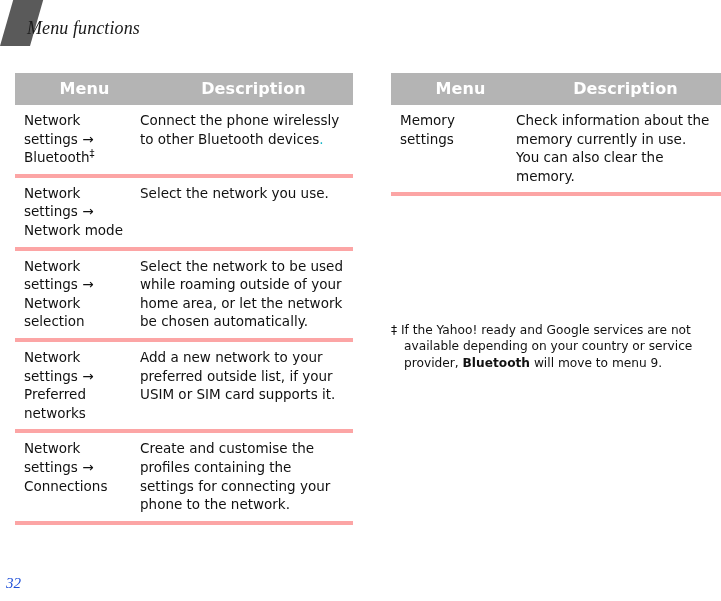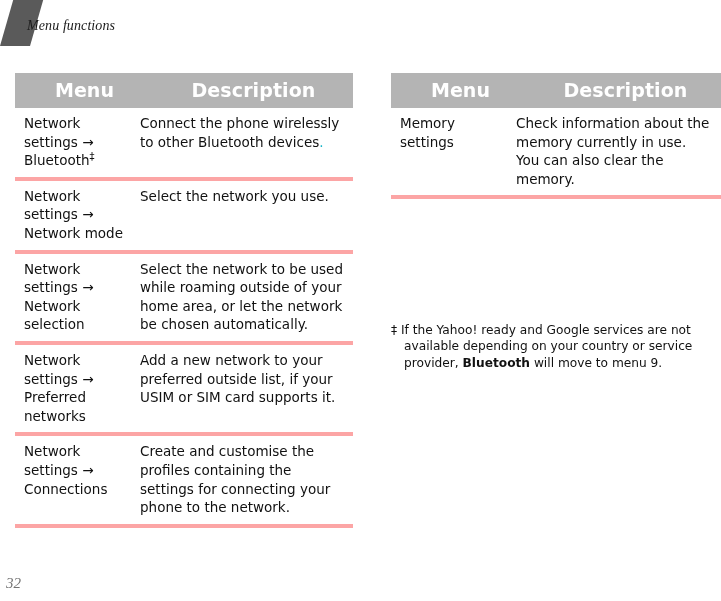--- a/index.html
+++ b/index.html
@@ -25,41 +25,41 @@
     background: #5a5a5a;
     transform: skewX(-16deg);
     transform-origin: bottom left;
   }
   .page-title {
     position: absolute;
     left: 27px;
     top: 18px;
     font-family: "Liberation Serif", "DejaVu Serif", serif;
     font-style: italic;
-    font-size: 14px;
+    font-size: 18px;
     color: #1a1a1a;
     letter-spacing: 0.1px;
     white-space: nowrap;
   }
 
   
   .table {
     position: absolute;
     border-collapse: collapse;
   }
   .table-left  { left: 15px;  top: 73px; width: 338px; }
   .table-right { left: 391px; top: 73px; width: 330px; }
 
   .thead-row {
     background: #b4b4b4;
   }
   .thead-row .th {
     color: #ffffff;
     font-weight: bold;
-    font-size: 19px;
+    font-size: 16px;
     padding: 6px 0 7px 23px;
     vertical-align: middle;
     letter-spacing: 0.1px;
   }
 
   .row .td {
     font-size: 13.5px;
     line-height: 18.6px;
     color: #111111;
     padding: 6px 8px 7px 9px;
@@ -99,21 +99,21 @@
   }
 
   
   .page-number {
     position: absolute;
     left: 6px;
     top: 575px;
     font-family: "Liberation Serif", "DejaVu Serif", serif;
     font-style: italic;
     font-size: 15px;
-    color: #737373;
+    color: #1d4ed8;
   }
 </style>
 </head>
 <body>
 
 <div class="header-bar"></div>
 
 <div class="page-title">Menu functions</div>
 
 <table class="table table-left">

